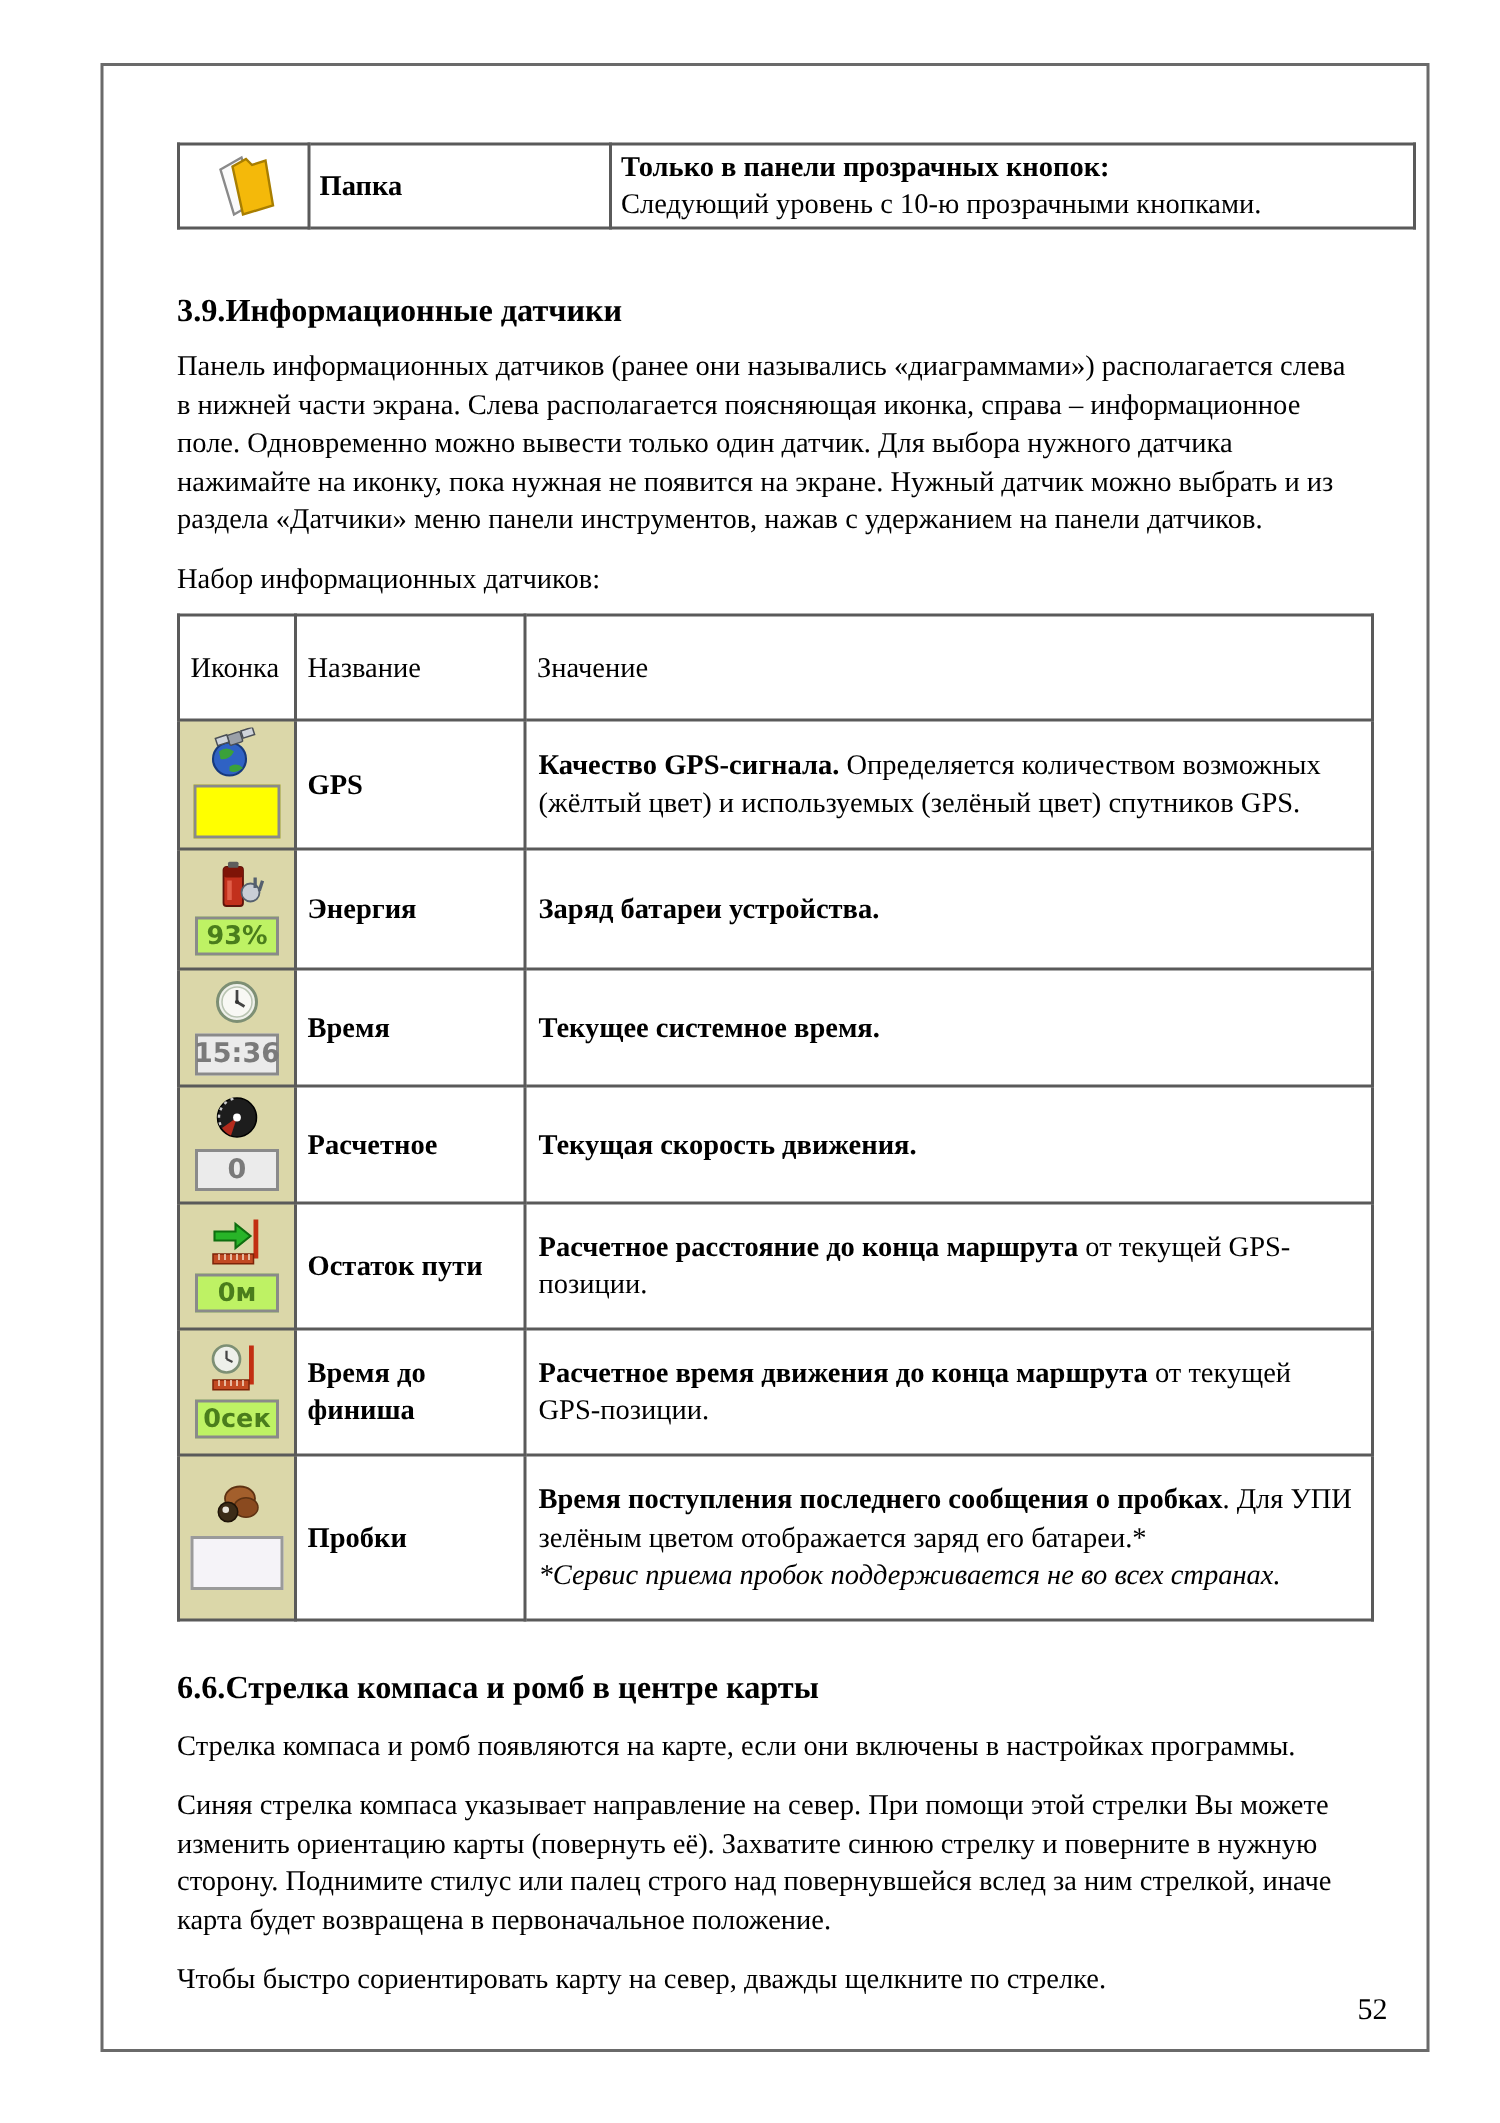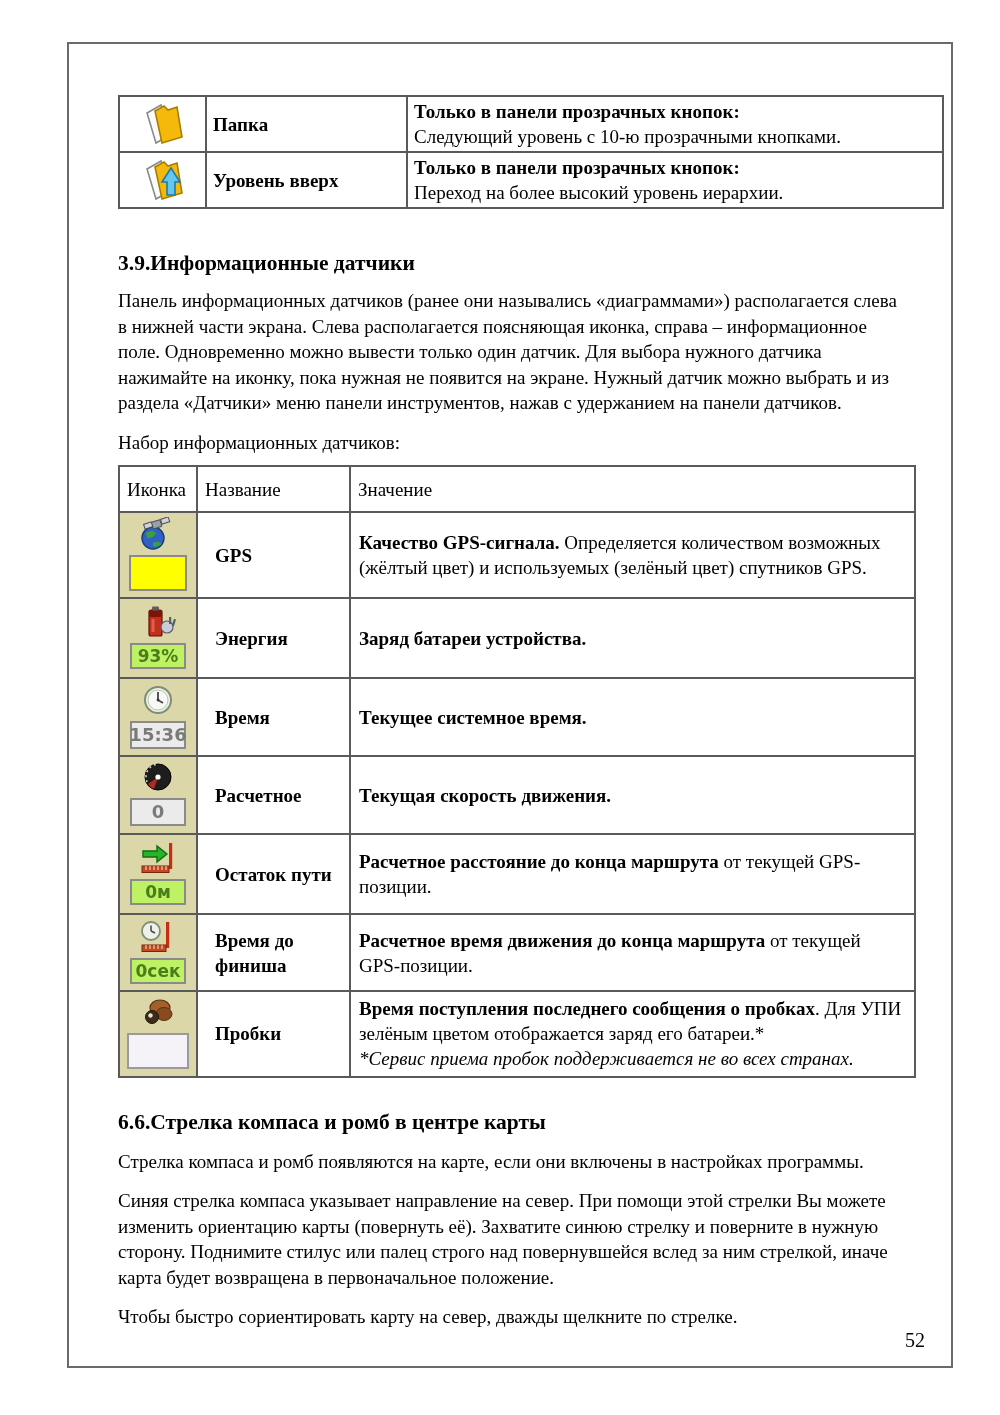--- a/index.html
+++ b/index.html
@@ -12,22 +12,22 @@
   td{border:2px solid #5a5a5a;padding:2px 6px;vertical-align:middle;font-size:19px;line-height:1.32;}
   .toptable{width:806px;margin:51px 0 0 49px;padding-left:36px;}
   .toptable .c-icon{width:73px;text-align:center;}
   .toptable .c-name{width:187px;font-weight:bold;}
   .toptable .c-desc{width:522px;}
   .b{font-weight:bold;}
   .it{font-style:italic;}
 
   .senstable{width:789px;margin:10px 0 0 49px;}
   .senstable .c-icon{width:65px;background:#dbd7a9;text-align:center;padding:4px 4px;}
-  .senstable .c-name{width:138px;font-weight:bold;padding-left:17px;}
-  .senstable .c-desc{width:548px;padding:4px 8px;}
+  .senstable .c-name{width:138px;font-weight:bold;padding-left:7px;}
+  .senstable .c-desc{width:548px;padding:16px 8px;}
   .senstable .hdr td{background:#fff;font-weight:normal;height:36px;padding-left:7px;}
   .senstable .hdr .c-icon{background:#fff;text-align:left;}
 
   
   h2{font-size:21.5px;font-weight:bold;margin:0;}
   .h65{margin:42px 0 0 49px;}
   .h66{margin:32px 0 0 49px;}
   p{font-size:19px;line-height:25.5px;margin:0;width:792px;}
   .p1{margin:12px 0 0 49px;}
   .pset{margin:14px 0 0 49px;}
@@ -61,36 +61,20 @@
           <svg class="sicon" width="50" height="50" viewBox="0 0 50 50">
             <polygon points="9,14 23,6 32,36 18,44" fill="#fbfbfb" stroke="#8a8a8a" stroke-width="1.6"></polygon>
             <path d="M17,12 L26,7 L30,11 L39,8 L44,38 L24,44 Z" fill="#f4b90a" stroke="#a87e00" stroke-width="1.6"></path>
           </svg>
         </span>
       </td>
       <td class="c-name">Папка</td>
       <td class="c-desc">
         <span class="b">Только в панели прозрачных кнопок:</span><br>
         <span>Следующий уровень с 10-ю прозрачными кнопками.</span>
-      </td>
-    </tr>
-    <tr>
-      <td class="c-icon">
-        <span>
-          <svg class="sicon" width="50" height="50" viewBox="0 0 50 50">
-            <polygon points="9,14 23,6 32,36 18,44" fill="#fbfbfb" stroke="#8a8a8a" stroke-width="1.6"></polygon>
-            <path d="M17,12 L26,7 L30,11 L39,8 L44,38 L24,44 Z" fill="#f4b90a" stroke="#a87e00" stroke-width="1.6"></path>
-            <path d="M29,40 L29,27 L24,27 L33,13 L42,27 L37,27 L37,40 Z" fill="#63c8ef" stroke="#1f7aa8" stroke-width="1.6"></path>
-          </svg>
-        </span>
-      </td>
-      <td class="c-name">Уровень вверх</td>
-      <td class="c-desc">
-        <span class="b">Только в панели прозрачных кнопок:</span><br>
-        <span>Переход на более высокий уровень иерархии.</span>
       </td>
     </tr>
   </tbody>
     </table>
 
   <h2 class="h65">3.9.Информационные датчики</h2>
   <p class="p1">Панель информационных датчиков (ранее они назывались «диаграммами») располагается слева в нижней части экрана. Слева располагается поясняющая иконка, справа – информационное поле. Одновременно можно вывести только один датчик. Для выбора нужного датчика нажимайте на иконку, пока нужная не появится на экране. Нужный датчик можно выбрать и из раздела «Датчики» меню панели инструментов, нажав с удержанием на панели датчиков.</p>
   <p class="pset">Набор информационных датчиков:</p>
 
   <table class="senstable">

